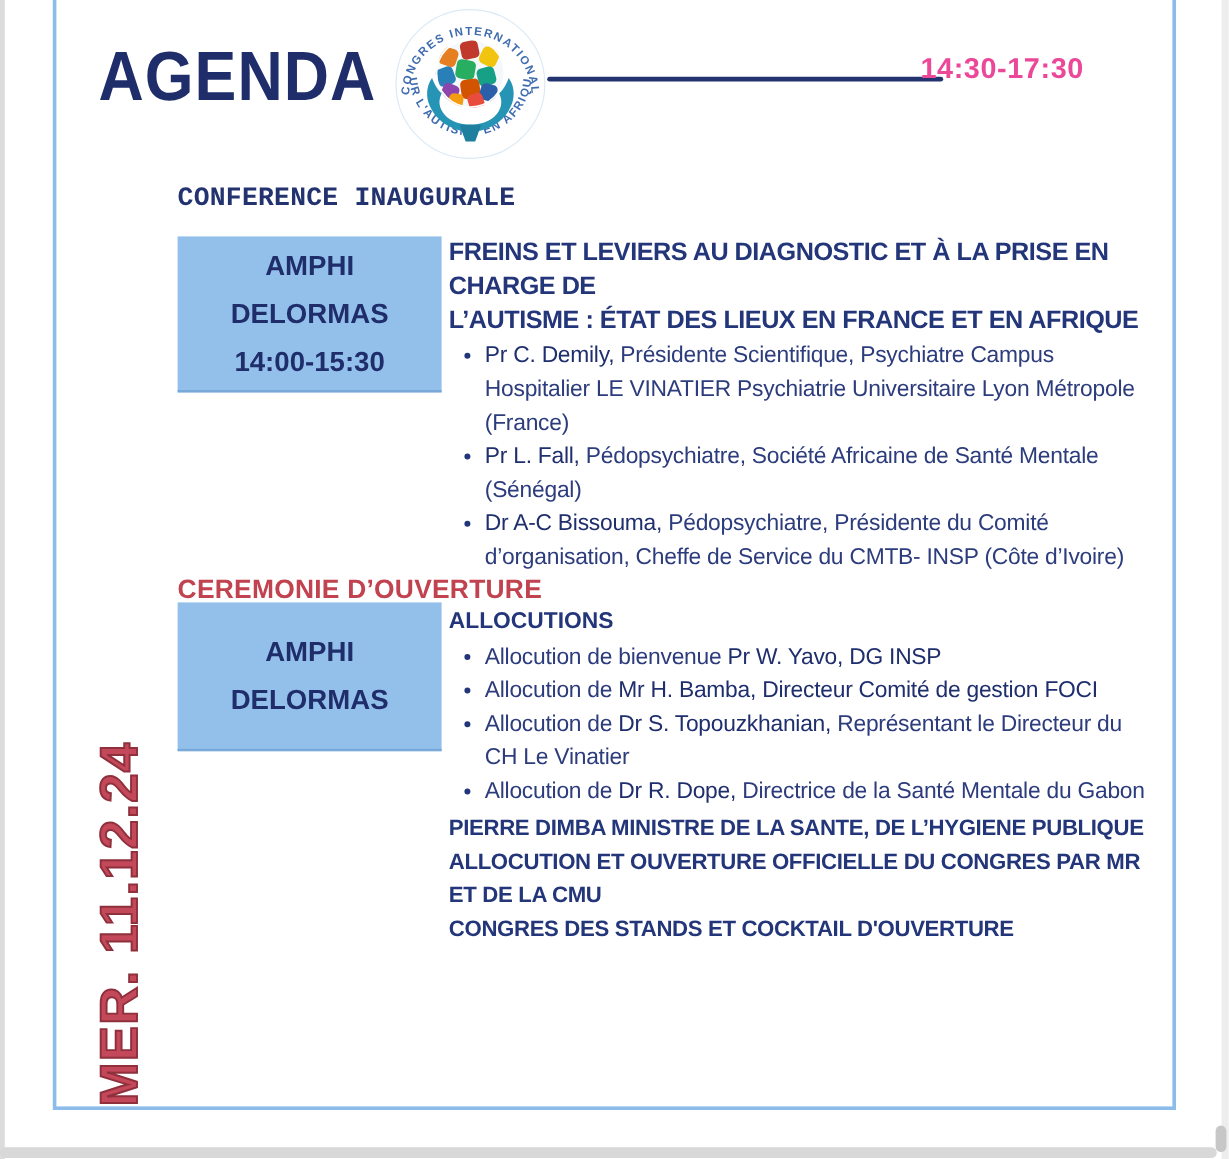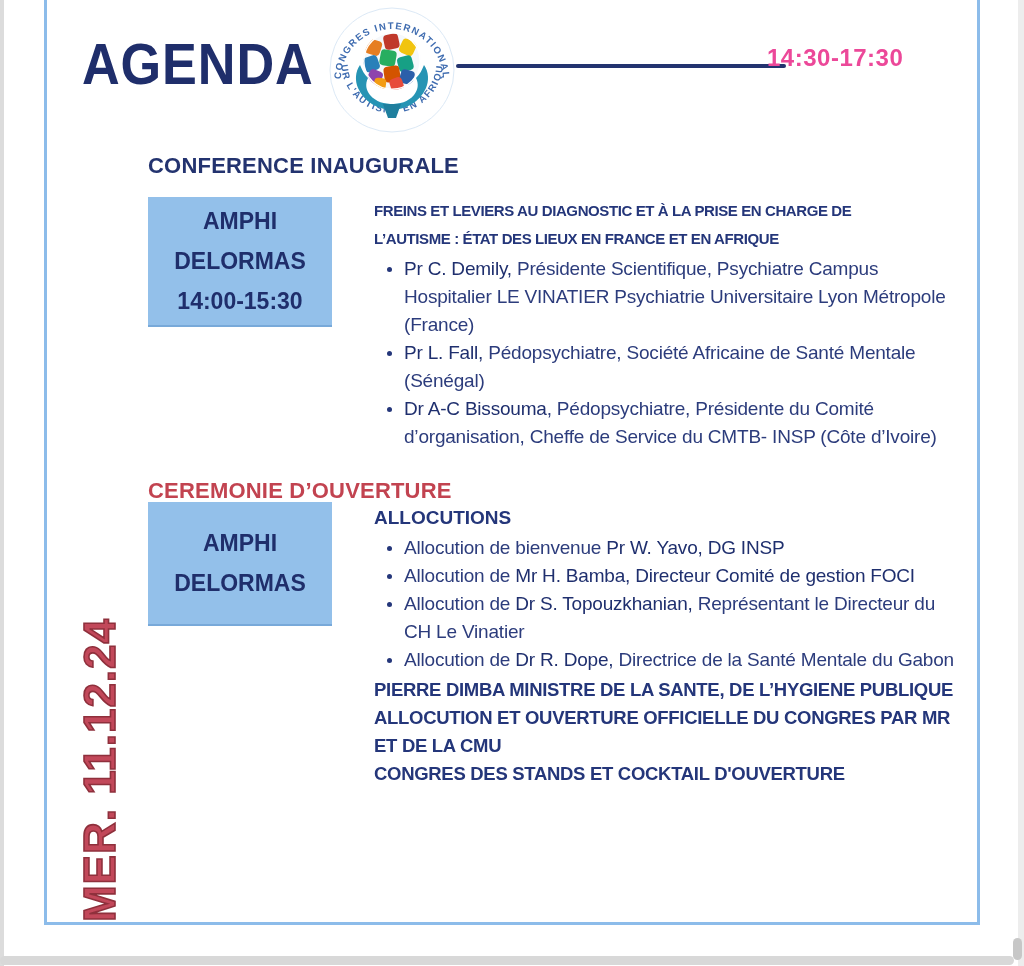--- a/index.html
+++ b/index.html
@@ -19,37 +19,37 @@
   .agenda-title{
     position:absolute;left:82px;top:30px;
     font-size:58px;font-weight:bold;color:#1f2e6b;letter-spacing:1px;
     transform:scaleX(0.9);transform-origin:left center;white-space:nowrap;
   }
   .logo{position:absolute;left:326px;top:4px;width:132px;height:132px;}
   .header-rule{position:absolute;left:456px;top:64px;width:330px;height:4px;background:#23336f;border-radius:2px;}
   .time-range{position:absolute;left:767px;top:44px;font-size:24px;font-weight:bold;color:#ec4899;letter-spacing:0.5px;white-space:nowrap;}
   
   .sec-heading{position:absolute;left:148px;font-size:22px;font-weight:bold;letter-spacing:0.2px;white-space:nowrap;}
-  .sec1-heading{top:153px;color:#23336f;}
+  .sec1-heading{top:153px;color:#23336f;font-family:Liberation Mono, monospace;}
   .sec2-heading{top:457px;color:#c24350;margin-top:21px;}
   
   .room-box{
-    position:absolute;left:148px;width:184px;background:#93c0ea;
+    position:absolute;left:148px;width:220px;background:#93c0ea;
     display:flex;flex-direction:column;align-items:center;justify-content:center;
     color:#1f2e6b;font-weight:bold;font-size:23px;line-height:40px;text-align:center;
     border-bottom:2px solid #78a9d9;
   }
   .room-box1{top:197px;height:128px;}
   .room-box2{top:502px;height:122px;}
   
   .content-col{position:absolute;left:374px;width:592px;color:#2c3c7c;}
   .sec1-content{top:197px;}
   .sec2-content{top:504px;}
   .block-title{
-    font-size:15px;font-weight:bold;line-height:28px;letter-spacing:-0.4px;
+    font-size:21px;font-weight:bold;line-height:28px;letter-spacing:-0.4px;
     color:#24367a;
   }
   .content-col ul{margin:2px 0 0 0;padding-left:30px;}
   .content-col li{
     font-size:19px;line-height:28px;letter-spacing:-0.2px;color:#2c3c7c;
   }
   .content-col li::marker{color:#24367a;font-size:17px;}
   .content-col li b, .content-col li .b{font-weight:normal;color:#1f2f6e;}
   .closing{margin-top:2px;}
   .closing-line{

